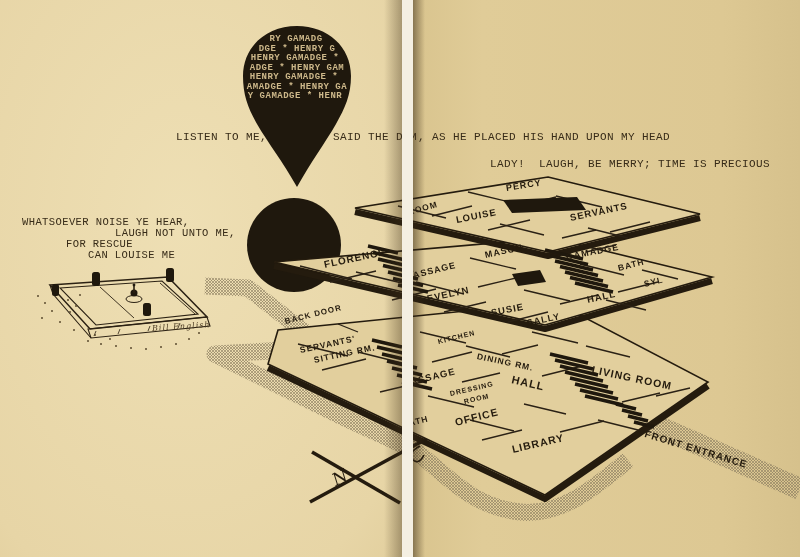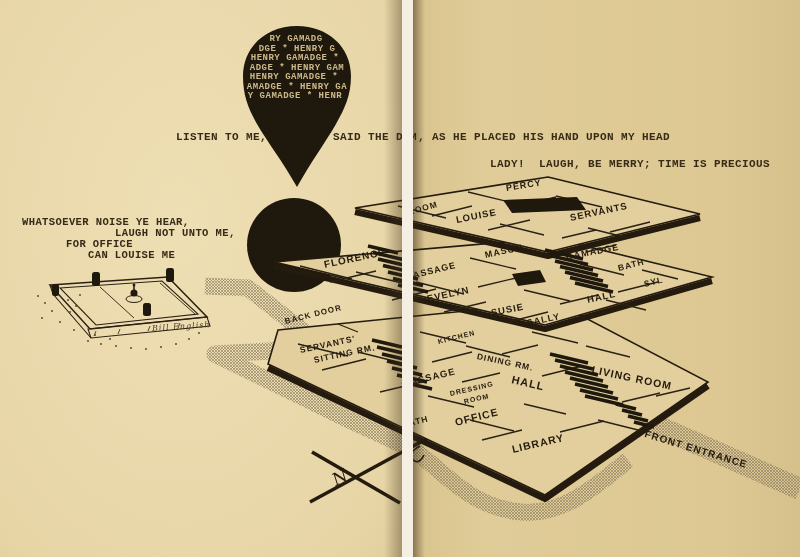--- a/index.html
+++ b/index.html
@@ -3,21 +3,21 @@
 <meta charset="utf-8">
 <style>
   html,body{margin:0;padding:0;background:#888;}
   #screen{position:relative;width:800px;height:557px;overflow:hidden;
           font-family:"Liberation Sans",sans-serif;}
   .page{position:absolute;top:0;height:557px;}
   #page-left{left:0;width:402px;background:radial-gradient(ellipse at 45% 40%,#eedfb4,#e7d5a6 85%,#e2cf9e);}
   #page-right{left:413px;width:387px;background:linear-gradient(90deg,#d9c48e,#e0cc98 18%,#ddc893 80%,#d6c18c);}
   svg{position:absolute;left:0;top:0;}
   .tw{position:absolute;font-family:"Liberation Mono","DejaVu Sans Mono",monospace;
-      font-weight:bold;font-size:11px;letter-spacing:0.4px;color:#372b18;white-space:pre;}
+      font-weight:normal;font-size:11px;letter-spacing:0.4px;color:#372b18;white-space:pre;}
   .ml{position:absolute;font-weight:bold;color:#241b0e;letter-spacing:1px;
       white-space:nowrap;transform-origin:0 50%;}
   .sig{position:absolute;font-family:"DejaVu Serif",serif;font-style:italic;
        font-size:8px;color:#4a3a22;transform:rotate(-4deg);letter-spacing:1px;}
   .gutter-shadow-l{position:absolute;left:384px;top:0;width:18px;height:557px;
        background:linear-gradient(90deg,rgba(62,47,24,0),rgba(62,47,24,0.38));}
   .gutter-white{position:absolute;left:402px;top:0;width:11px;height:557px;background:#f4efe2;}
   .gutter-shadow-r{position:absolute;left:413px;top:0;width:12px;height:557px;
        background:linear-gradient(90deg,rgba(55,40,20,0.5),rgba(55,40,20,0));}
 </style>
@@ -148,21 +148,21 @@
       <path d="M616,404 l20,5 M622,410 l20,5 M628,416 l20,5 M634,422 l20,5"></path>
     </g>
   </svg>
 
   <div class="tw" style="left:176px;top:131px">LISTEN TO ME,</div>
   <div class="tw" style="left:333px;top:131px">SAID THE DEM</div>
   <div class="tw" style="left:418px;top:131px">, AS HE PLACED HIS HAND UPON MY HEAD</div>
   <div class="tw" style="left:22px;top:216px;font-size:10.5px">WHATSOEVER NOISE YE HEAR,</div>
   <div class="tw" style="left:490px;top:158px">LADY!  LAUGH, BE MERRY; TIME IS PRECIOUS</div>
   <div class="tw" style="left:115px;top:227px;font-size:10.5px">LAUGH NOT UNTO ME,</div>
-  <div class="tw" style="left:66px;top:238px;font-size:10.5px">FOR OFFICE</div>
+  <div class="tw" style="left:66px;top:238px;font-size:10.5px">FOR RESCUE</div>
   <div class="tw" style="left:88px;top:249px;font-size:10.5px">CAN LOUISE ME</div>
 
   <div class="ml" style="left:506px;top:183px;transform:rotate(-9deg);font-size:9px">PERCY</div>
   <div class="ml" style="left:408px;top:207px;transform:rotate(-15deg);font-size:8.5px">ROOM</div>
   <div class="ml" style="left:456px;top:214px;transform:rotate(-11deg);font-size:9.5px">LOUISE</div>
   <div class="ml" style="left:570px;top:212px;transform:rotate(-12deg);font-size:9.5px">SERVANTS</div>
 
   <div class="ml" style="left:324px;top:259px;transform:rotate(-12deg);font-size:10px">FLORENCE</div>
   <div class="ml" style="left:407px;top:272px;transform:rotate(-14deg);font-size:9px">PASSAGE</div>
   <div class="ml" style="left:485px;top:250px;transform:rotate(-12deg);font-size:9px">MASON</div>

